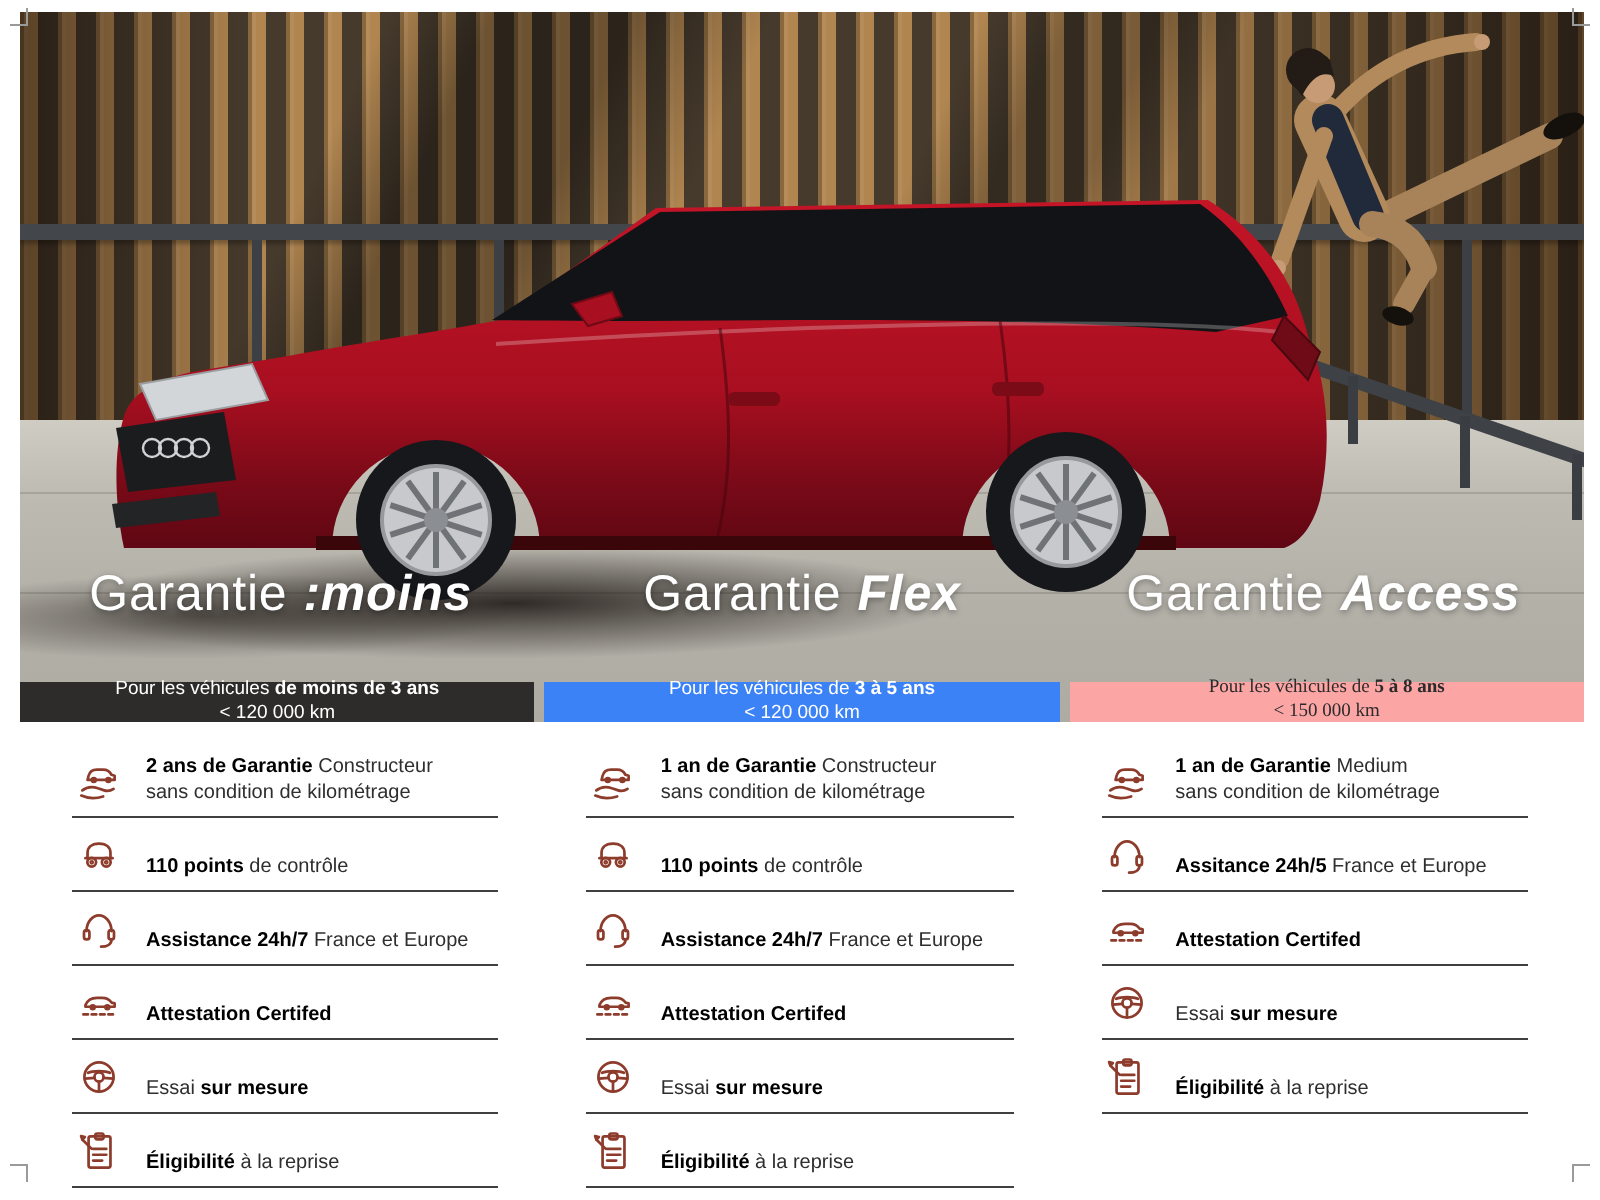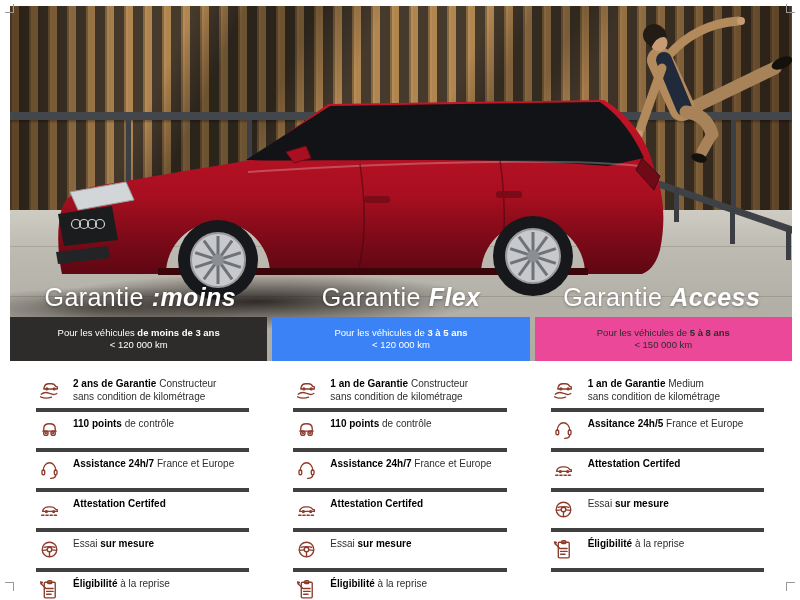--- a/index.html
+++ b/index.html
@@ -43,30 +43,30 @@
   .person-wrap{position:absolute;left:600px;top:2px;width:195px;height:158px;}
 
   
   .titles-row{position:absolute;left:0;top:274px;width:100%;height:34px;display:flex;}
   .title-cell{flex:1;display:flex;align-items:center;justify-content:center;color:#fff;
     font-size:25px;letter-spacing:.4px;text-shadow:0 1px 3px rgba(0,0,0,.35);white-space:nowrap;}
   .title-cell .t-pre{font-weight:400;}
   .title-cell .t-name{font-weight:700;font-style:italic;margin-left:8px;}
 
   
-  .bands-row{position:absolute;left:0;bottom:0;width:100%;height:44px;display:flex;gap:5px;}
+  .bands-row{position:absolute;left:0;bottom:0;width:100%;height:20px;display:flex;gap:5px;}
   .band{flex:1;display:flex;flex-direction:column;align-items:center;justify-content:center;line-height:1.25;}
   .band .l1{font-size:9.5px;}
   .band .l1 b{font-weight:700;}
   .band .l2{font-size:9.5px;}
 
   
   .features-row{position:absolute;left:0;top:372px;width:800px;display:flex;padding:0 14px;box-sizing:border-box;}
   .plan-col{flex:1;margin:0 22px;}
-  .feature-row{display:flex;align-items:flex-start;gap:11px;padding:5px 0;border-bottom:4px solid #404040;min-height:26px;}
+  .feature-row{display:flex;align-items:flex-end;gap:11px;padding:5px 0;border-bottom:1px solid #404040;min-height:26px;}
   .feature-icon{flex:0 0 26px;display:flex;align-items:center;justify-content:center;}
   .feature-icon svg{display:block;}
   .feature-text{font-size:10px;color:#2e2e2e;line-height:1.32;}
   .feature-text b{font-weight:700;color:#000;}
 </style>
 </head>
 <body>
 
 <div class="page">
 
@@ -169,21 +169,21 @@
 
     <div class="bands-row" id="bands-row">
         <div class="band" style="background: rgb(45, 44, 43); color: rgb(255, 255, 255);">
           <div class="l1"><span>Pour les véhicules </span><b>de moins de 3 ans</b></div>
           <div class="l2">&lt; 120 000 km</div>
         </div>
         <div class="band" style="background: #3b82f6; color: rgb(255, 255, 255);">
           <div class="l1"><span>Pour les véhicules de </span><b>3 à 5 ans</b></div>
           <div class="l2">&lt; 120 000 km</div>
         </div>
-        <div class="band" style="background: #ec4899; color: rgb(43, 43, 43);">
+        <div class="band" style="background: #fca5a5; color: rgb(43, 43, 43); font-family: Liberation Serif, serif;">
           <div class="l1"><span>Pour les véhicules de </span><b>5 à 8 ans</b></div>
           <div class="l2">&lt; 150 000 km</div>
         </div>
       </div>
   </div>
 
   <div class="features-row" id="features-row">
       <div class="plan-col">
         <div class="feature-row">
           <span class="feature-icon">

